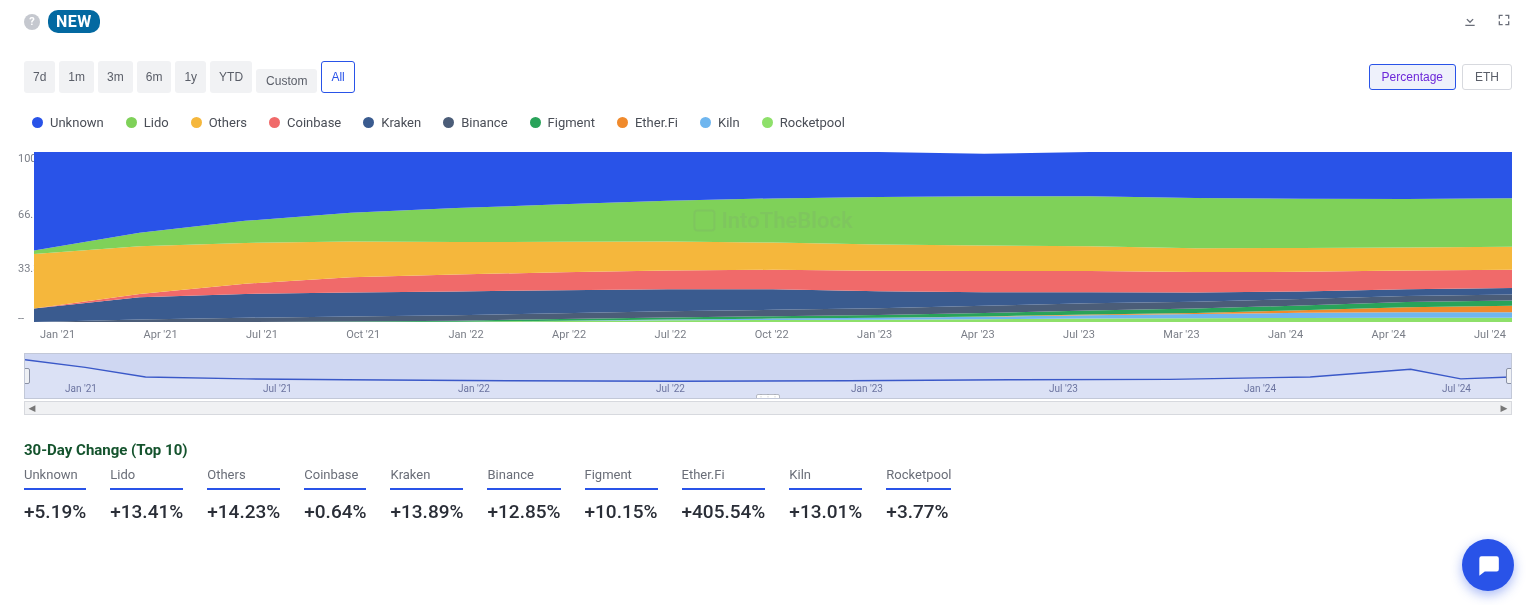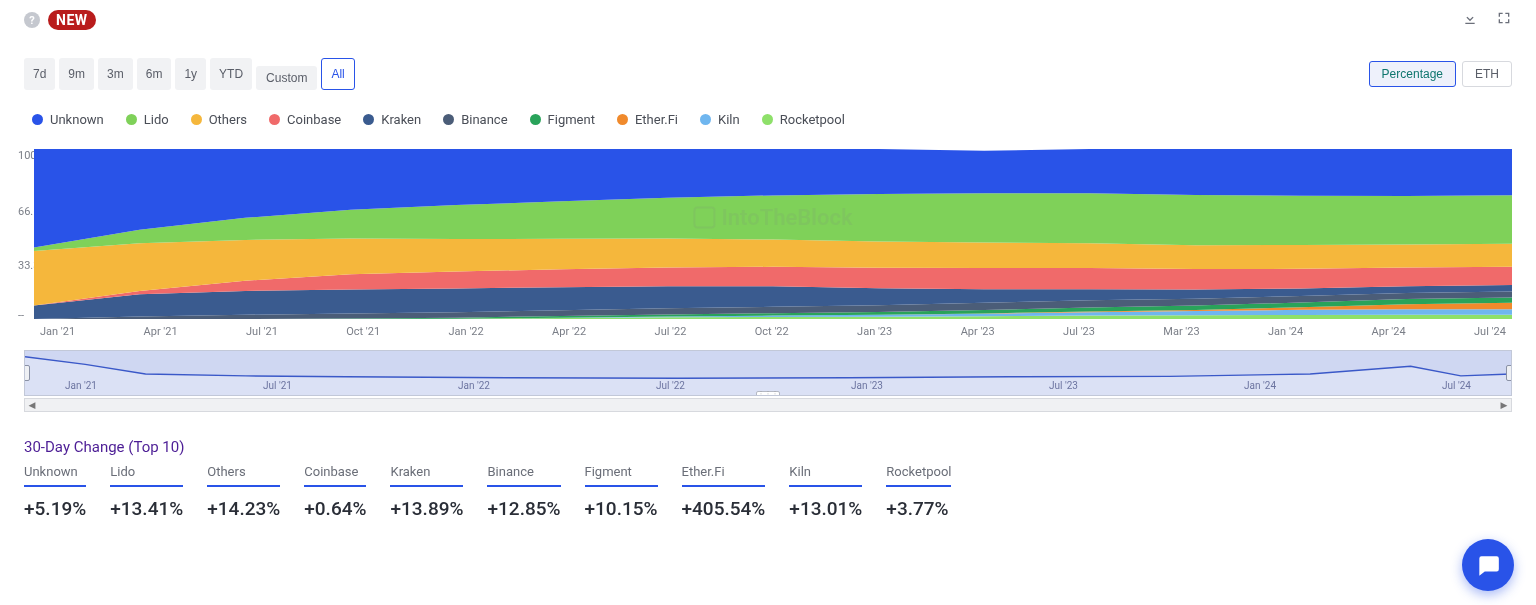--- a/index.html
+++ b/index.html
@@ -20,21 +20,21 @@
     padding: 10px 24px 6px 24px;
   }
   .title-wrap { display:flex; align-items:center; gap:8px; }
   .title { font-size:17px; font-weight:500; color:#2b2f36; }
   .help-icon {
     width:16px; height:16px; border-radius:50%; background:#c5c8cf;
     color:#fff; font-size:11px; font-weight:700; display:flex;
     align-items:center; justify-content:center; cursor:pointer;
   }
   .badge-new {
-    background:#b91c1c; color:#fff; font-size:14px; font-weight:700;
+    background:#0369a1; color:#fff; font-size:16px; font-weight:700;
     padding:2px 8px; border-radius:10px; letter-spacing:0.5px;
   }
   .header-actions { display:flex; gap:18px; align-items:center; color:#6b6f7a; }
   .header-actions svg { width:16px; height:16px; cursor:pointer; fill:#6b6f7a; }
 
   
   .controls {
     display:flex; justify-content:space-between; align-items:center;
     padding: 22px 24px 8px 24px;
   }
@@ -46,21 +46,21 @@
   .range-btn.custom { padding:5px 10px;margin-top:8px; }
   .range-btn.active {
     background:#fff; color:#2953e8; border:1px solid #2953e8;
   }
   .unit-group { display:flex; gap:6px; }
   .unit-btn {
     background:#fff; border:1px solid #d7d9de; color:#5a5e68;
     font-size:12px; padding:5px 12px; border-radius:3px; cursor:pointer;
   }
   .unit-btn.active {
-    background:#eef1fb; border-color:#2953e8; color:#0f766e;
+    background:#eef1fb; border-color:#2953e8; color:#6d28d9;
   }
 
   
   .legend {
     display:flex; flex-wrap:wrap; gap:22px; padding:14px 24px 4px 32px;
     font-size:13px; color:#4a4e57;
   }
   .legend-item { display:flex; align-items:center; gap:7px; cursor:pointer; }
   .legend-dot { width:11px; height:11px; border-radius:50%; }
 
@@ -118,22 +118,22 @@
   .scroll-arrow {
     position:absolute; top:0; width:14px; height:100%;
     display:flex; align-items:center; justify-content:center;
     font-size:9px; color:#777; cursor:pointer;
   }
   .scroll-arrow.left { left:0; }
   .scroll-arrow.right { right:0; }
 
   
   .change-title {
-    padding: 26px 24px 8px 24px; font-size:15px; color:#4c1d95;
-    font-weight:400;
+    padding: 26px 24px 8px 24px; font-size:15px; color:#14532d;
+    font-weight:700;
   }
   .change-row {
     display:flex; gap:24px; padding:0 24px;
   }
   .change-col .col-head {
     font-size:13px; color:#6a6e78; padding-bottom:6px;
     border-bottom:2px solid #2953e8; white-space:nowrap;
   }
   .change-col .col-val {
     font-size:19px; color:#2a2e37; font-weight:500; padding-top:10px;
@@ -169,21 +169,21 @@
         <svg viewBox="0 0 24 24">
             <path d="M4 4h6v2H6v4H4V4zm10 0h6v6h-2V6h-4V4zM4 14h2v4h4v2H4v-6zm14 0h2v6h-6v-2h4v-4z"></path>
           </svg>
       </span>
     </div>
   </div>
 
   <div class="controls">
     <div class="range-group" id="range-group">
         <button class="range-btn">7d</button>
-        <button class="range-btn">9m</button>
+        <button class="range-btn">1m</button>
         <button class="range-btn">3m</button>
         <button class="range-btn">6m</button>
         <button class="range-btn">1y</button>
         <button class="range-btn">YTD</button>
         <button class="range-btn custom">Custom</button>
         <button class="range-btn active">All</button>
       </div>
     <div class="unit-group" id="unit-group">
         <button class="unit-btn active">Percentage</button>
         <button class="unit-btn">ETH</button>

